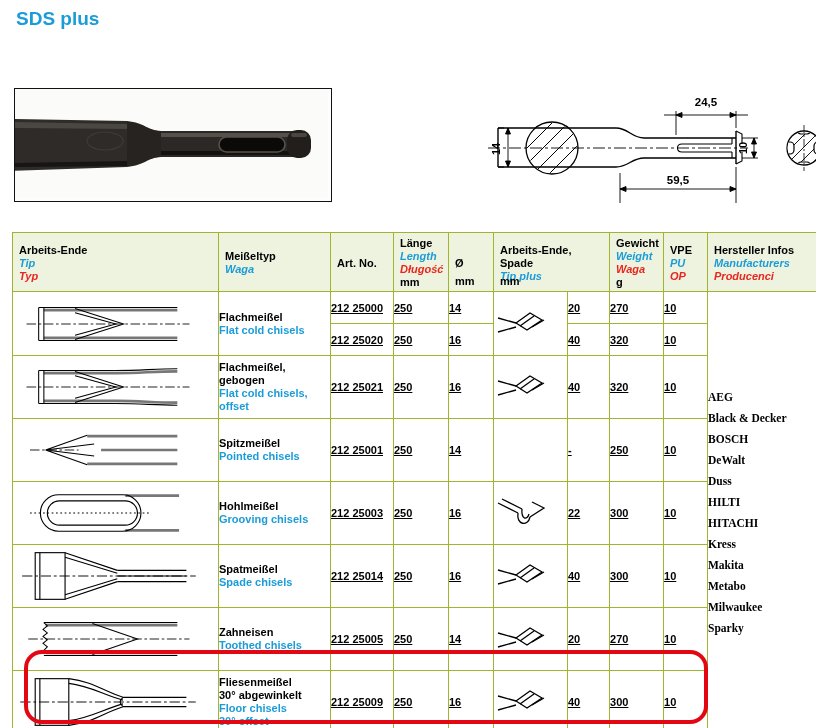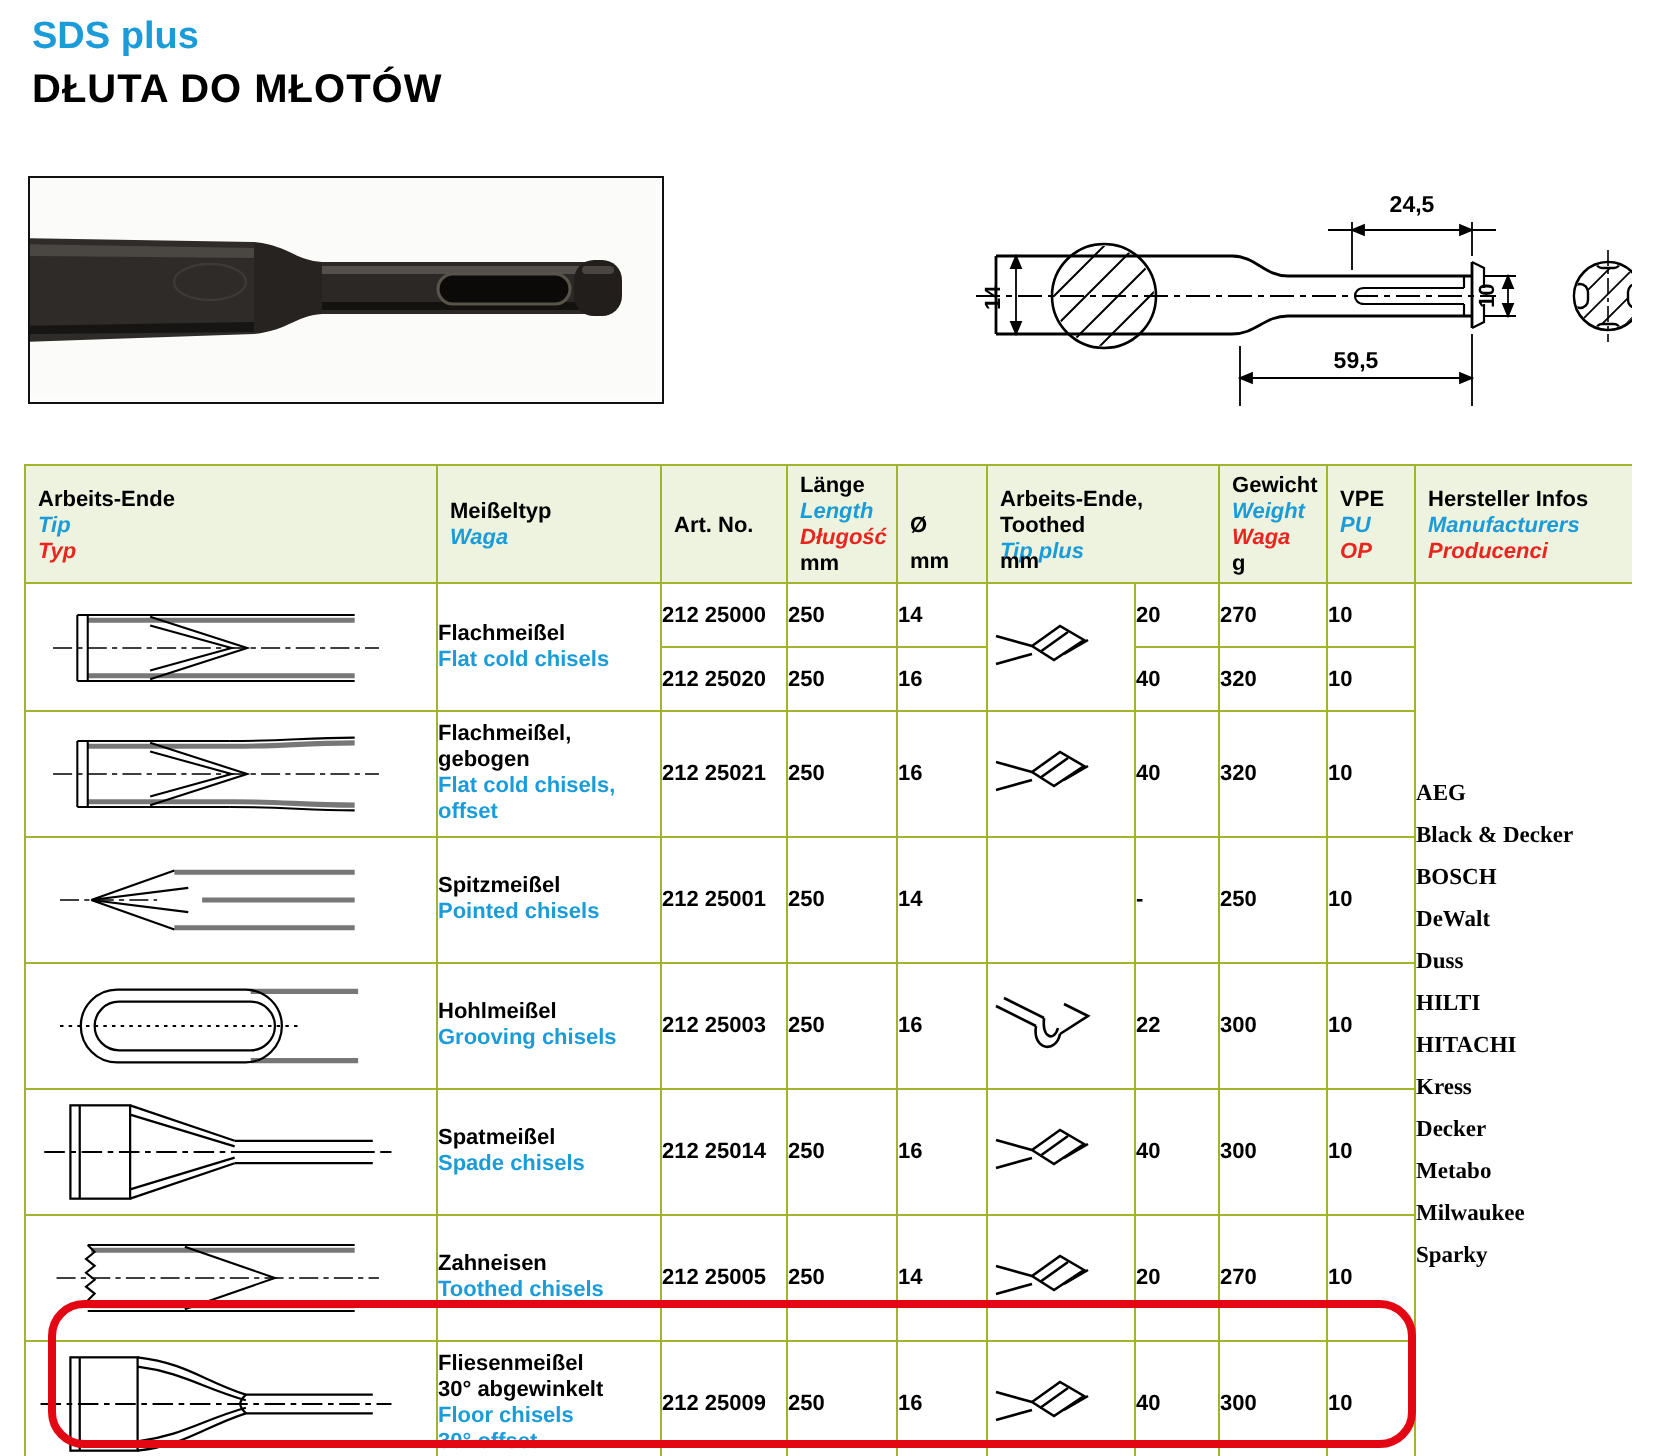--- a/index.html
+++ b/index.html
@@ -20,41 +20,40 @@
   table.cat{position:absolute;left:12px;top:232px;border-collapse:collapse;table-layout:fixed;width:809px;}
   table.cat td,table.cat th{border:1.5px solid #a2b42d;padding:0;vertical-align:middle;font-size:11px;color:#000;overflow:hidden;}
   thead td{background:#eef3df;vertical-align:top;height:58px;position:relative;}
   .hstack{padding:4px 3px 2px 6px;line-height:13px;}
   .h-de{font-weight:700;color:#000;display:block;}
   .h-en{font-weight:700;font-style:italic;color:#1b9cd8;display:block;}
   .h-pl{font-weight:700;font-style:italic;color:#e8261f;display:block;}
   .h-unit{font-weight:700;color:#000;display:block;position:absolute;left:6px;bottom:3px;}
   tbody td{height:62px;}
   tr.sub td{height:31px;}
-  .num{padding-left:8px;font-weight:700;font-size:11.5px;}
+  .num{padding-left:8px;font-weight:700;font-size:11.5px;text-decoration:underline;}
   .typecell{padding-left:8px;line-height:13px;}
   .type-de{font-weight:700;color:#000;white-space:pre-line;display:block;}
   .type-en{font-weight:700;color:#1b9cd8;white-space:pre-line;display:block;}
   .drawcell{text-align:center;}
   .iconcell{text-align:center;}
   .mfr{vertical-align:middle;padding-left:10px;}
   .mfr div{font-weight:700;font-size:11.5px;line-height:21px;color:#000;font-family:Liberation Serif, serif;}
 
   
   .highlight{position:absolute;left:24px;top:650px;width:676px;height:66px;border:4px solid #e30613;border-radius:18px;pointer-events:none;}
 
   svg{display:block;}
 </style>
 </head>
 <body>
 
 <div id="page">
 
   <div class="title1">SDS plus</div>
-  <div class="title2">DŁUTA DO MŁOTÓW</div>
 
   <div class="photo-box">
     <svg width="313" height="109" viewBox="0 0 313 109">
       <rect x="0" y="0" width="313" height="109" fill="#fbfbfa"></rect>
 
       <path d="M-4 30 L112 32 L112 78 L-4 82 Z" fill="#2e2b28"></path>
       <path d="M-4 33 L112 35 L112 40 L-4 39 Z" fill="#4a4642"></path>
       <path d="M-4 74 L112 72 L112 77 L-4 78 Z" fill="#171513"></path>
 
       <path d="M112 32 C130 34 132 41 146 42 L146 68 C132 69 130 76 112 78 Z" fill="#262320"></path>
@@ -186,21 +185,21 @@
             </div>
           </td>
         <td>
             <div class="hstack">
           <span class="h-de">Ø</span>
           <span class="h-unit">mm</span>
             </div>
           </td>
         <td colspan="2">
             <div class="hstack">
-          <span class="h-de">Arbeits-Ende, Toothed</span>
+          <span class="h-de">Arbeits-Ende, Spade</span>
           <span class="h-en">Tip plus</span>
           <span class="h-unit">mm</span>
             </div>
           </td>
         <td>
             <div class="hstack">
           <span class="h-de">Gewicht</span>
           <span class="h-en">Weight</span>
           <span class="h-pl">Waga</span>
           <span class="h-de">g</span>
@@ -259,21 +258,21 @@
         <td class="num">10</td>
         <td rowspan="8" class="mfr">
           <div>AEG</div>
           <div>Black &amp; Decker</div>
           <div>BOSCH</div>
           <div>DeWalt</div>
           <div>Duss</div>
           <div>HILTI</div>
           <div>HITACHI</div>
           <div>Kress</div>
-          <div>Decker</div>
+          <div>Makita</div>
           <div>Metabo</div>
           <div>Milwaukee</div>
           <div>Sparky</div>
         </td>
       </tr>
 
       <tr class="sub">
         <td class="num">212 25020</td>
         <td class="num">250</td>
         <td class="num">16</td>

